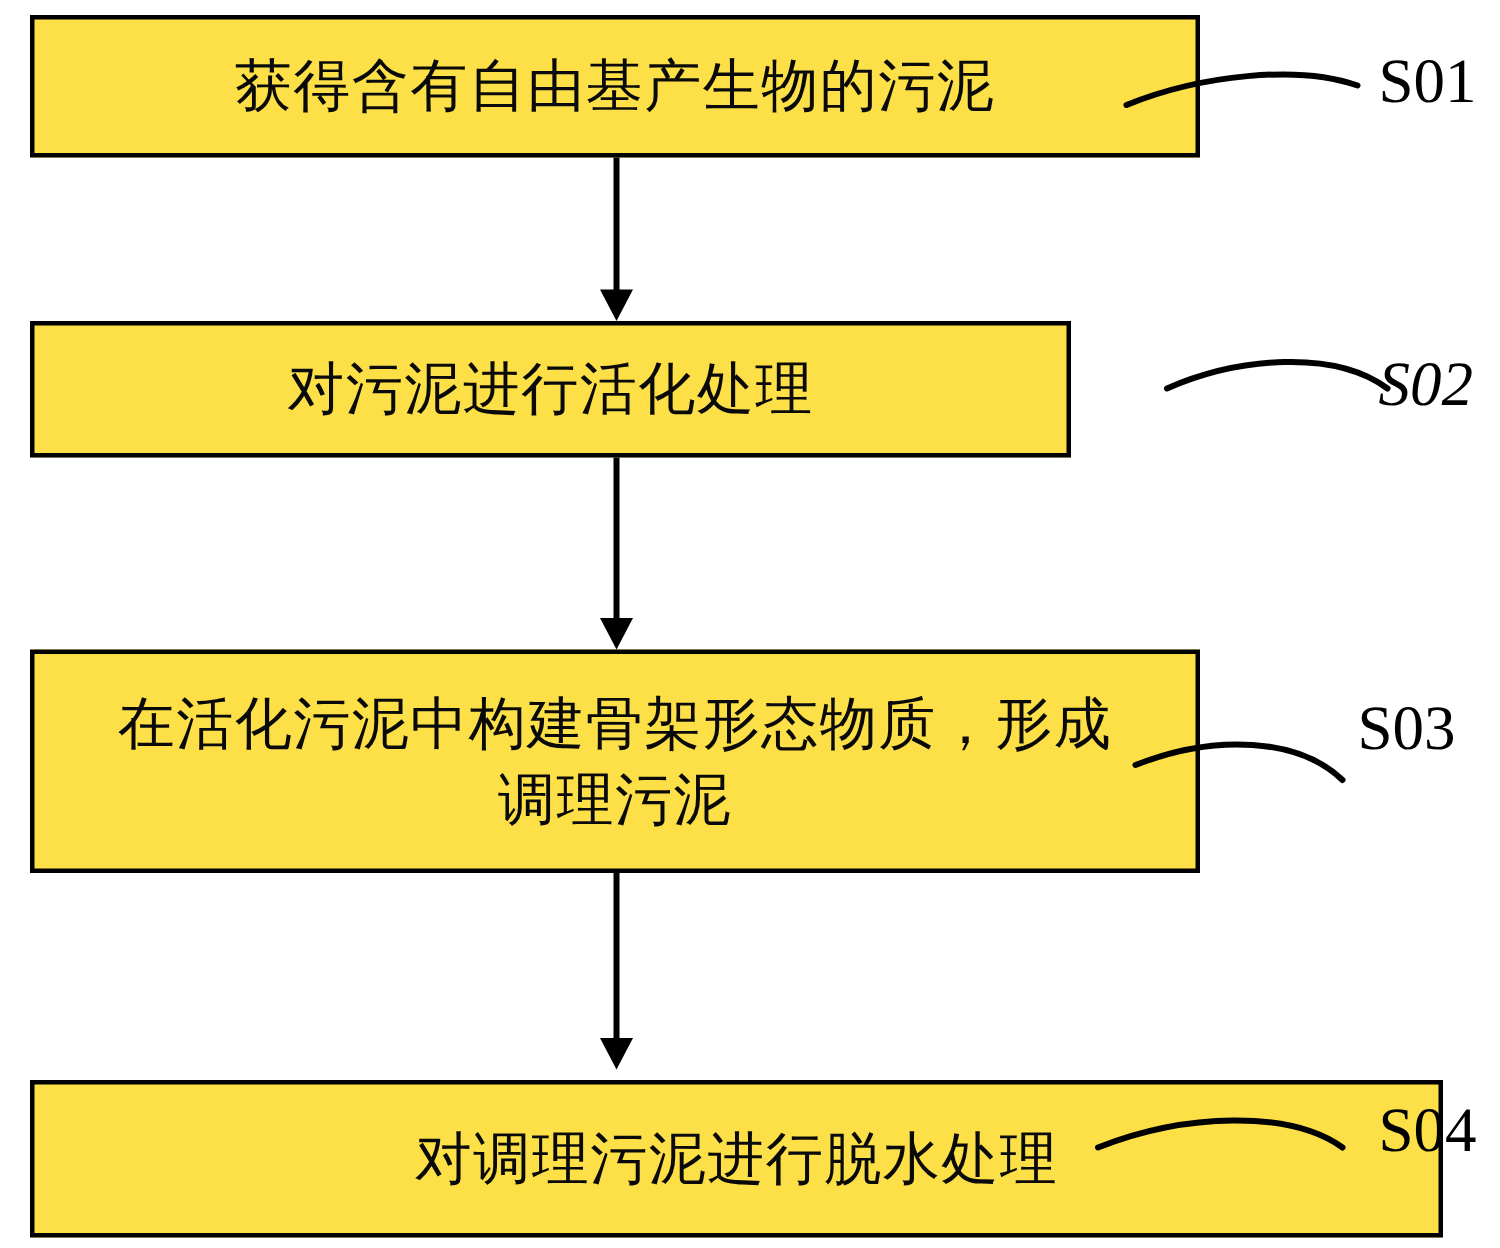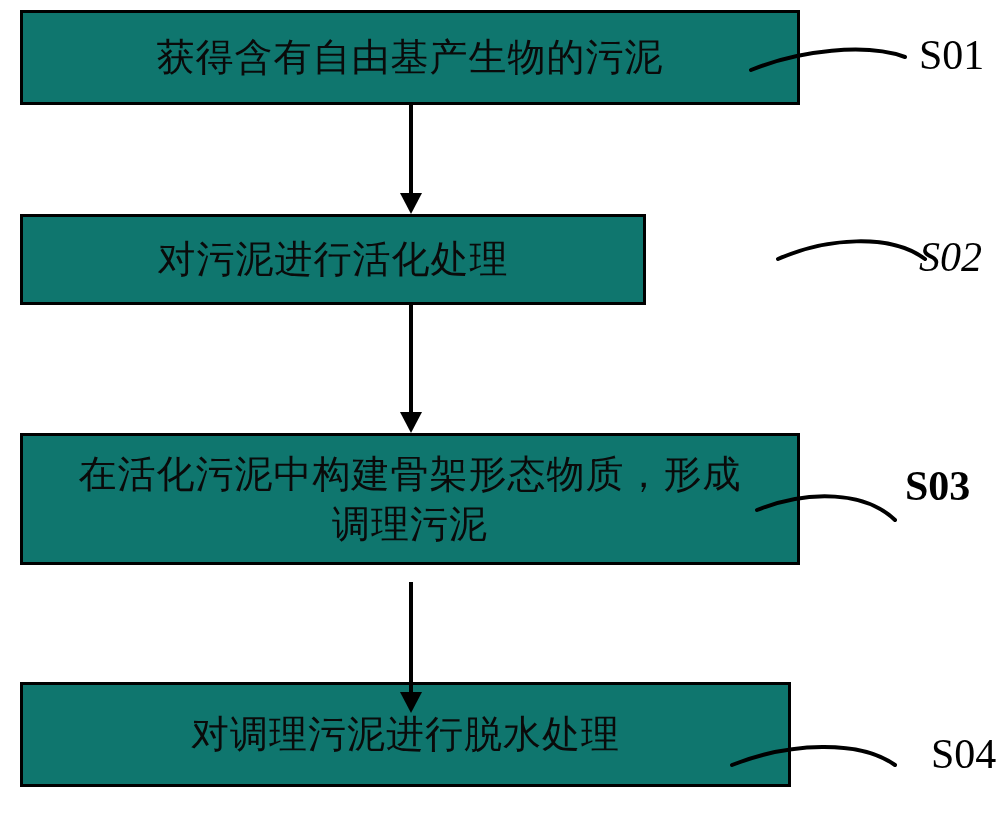--- a/index.html
+++ b/index.html
@@ -18,21 +18,21 @@
     position: absolute;
     left: 0;
     top: 0;
     width: 1000px;
     height: 832px;
   }
   .step-box {
     position: absolute;
     box-sizing: border-box;
     border: 3px solid #000000;
-    background: #0f766e;
+    background: #fde047;
     display: flex;
     align-items: center;
     justify-content: center;
   }
   .step-text {
     font-family: "DejaVu Serif", "Liberation Serif", serif;
     font-size: 38px;
     line-height: 1.32;
     color: #0a0a0a;
     text-align: center;
@@ -68,34 +68,34 @@
 </head>
 <body>
 
 <div id="flowchart">
 
   <div class="step-box" style="left:20px; top:10px; width:780px; height:95px;">
     <div class="step-text">获得含有自由基产生物的污泥</div>
   </div>
   <div class="step-label" style="left:919px; top:31px;text-align:right;">S01</div>
 
-  <div class="step-box" style="left:20px; top:214px; width:626px; height:91px;">
+  <div class="step-box" style="left:20px; top:214px; width:694px; height:91px;">
     <div class="step-text">对污泥进行活化处理</div>
   </div>
   <div class="step-label" style="left:919px; top:233px;font-style:italic;">S02</div>
 
-  <div class="step-box" style="left:20px; top:433px; width:780px; height:132px;">
+  <div class="step-box" style="left:20px; top:433px; width:780px; height:149px;">
     <div class="step-text" style="max-width:700px;">在活化污泥中构建骨架形态物质，形成调理污泥</div>
   </div>
-  <div class="step-label" style="left:905px; top:462px;font-weight:bold;">S03</div>
+  <div class="step-label" style="left:905px; top:462px;">S03</div>
 
-  <div class="step-box" style="left:20px; top:682px; width:771px; height:105px;">
+  <div class="step-box" style="left:20px; top:720px; width:942px; height:105px;">
     <div class="step-text">对调理污泥进行脱水处理</div>
   </div>
-  <div class="step-label" style="left:919px; top:730px;margin-left:12px;">S04</div>
+  <div class="step-label" style="left:919px; top:730px;">S04</div>
 
   <svg class="connector-layer" viewBox="0 0 1000 832">
 
     <g>
       <line x1="411" y1="105" x2="411" y2="196" stroke="#000000" stroke-width="4"></line>
       <polygon points="400,193 422,193 411,214" fill="#000000"></polygon>
     </g>
 
     <g>
       <line x1="411" y1="305" x2="411" y2="415" stroke="#000000" stroke-width="4"></line>

